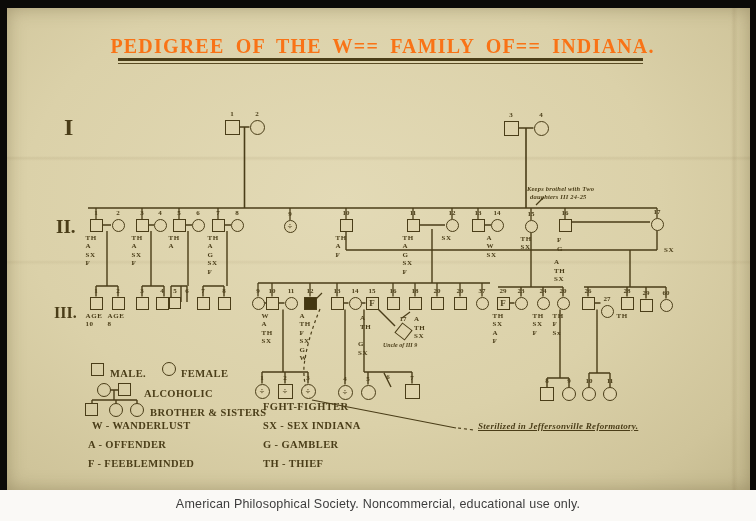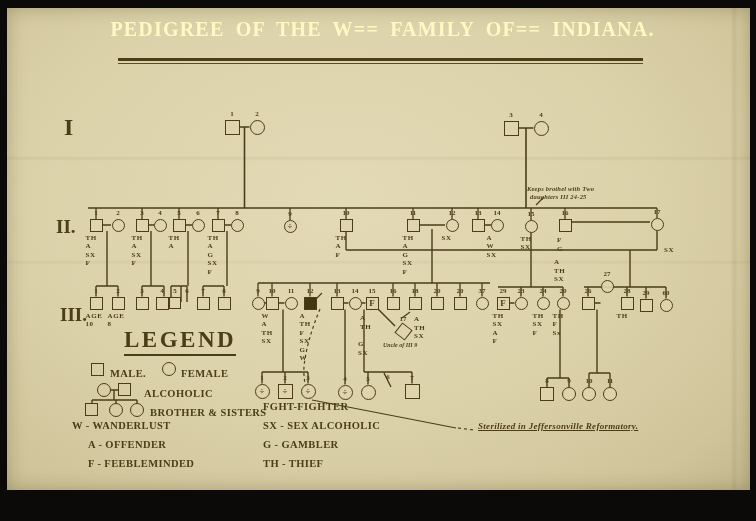--- a/index.html
+++ b/index.html
@@ -10,22 +10,22 @@
          box-shadow:inset 0 0 18px rgba(90,75,40,.35);}
   
   #paper:after{content:"";position:absolute;inset:0;pointer-events:none;
     background:
       linear-gradient(to bottom, transparent 148px, rgba(120,100,60,.10) 150px, transparent 153px),
       linear-gradient(to bottom, transparent 252px, rgba(120,100,60,.08) 254px, transparent 257px),
       linear-gradient(to right, transparent 724px, rgba(120,100,60,.12) 727px, transparent 731px);}
   #caption-strip{position:absolute;left:0;top:490px;width:756px;height:31px;background:#faf9f6;}
   #caption-strip .cap{position:absolute;left:0;top:7px;width:100%;text-align:center;
      font-family:"Liberation Sans","DejaVu Sans",sans-serif;font-size:12.5px;color:#3d3d3d;letter-spacing:.2px;}
-  #title{position:absolute;left:110px;top:18px;width:545px;text-align:center;
-     font-size:20px;font-weight:bold;color:#fef9c3;letter-spacing:1.2px;word-spacing:5px;white-space:nowrap;}
+  #title{position:absolute;left:110px;top:35px;width:545px;text-align:center;
+     font-size:20px;font-weight:bold;color:#f97316;letter-spacing:1.2px;word-spacing:5px;white-space:nowrap;}
   #title-rule1{position:absolute;left:118px;top:58px;width:525px;height:3px;background:#4a3d18;}
   #title-rule2{position:absolute;left:118px;top:63px;width:525px;height:1px;background:#5a4c24;}
   svg.lines{position:absolute;left:0;top:0;pointer-events:none;}
   .gen-label{position:absolute;font-weight:bold;color:#4a3d18;}
   .person{position:absolute;}
   .shape{position:absolute;left:0;top:0;border:1.6px solid #4a3d18;background:rgba(222,212,172,.92);
          box-sizing:border-box;display:flex;align-items:center;justify-content:center;}
   .shape.f{border-radius:50%;}
   .shape.diamond{transform:rotate(38deg);}
   .shape.filled{background:#433711;}
@@ -97,21 +97,21 @@
       <path stroke-width="1.2" d="M312 400 L456 428"></path>
       <path stroke-width="1.2" stroke-dasharray="3,3" d="M458 428 L474 430"></path>
 
       <path stroke-width="1.4" d="M110.5 390 H118.5 M114 390 V400 M92 400 H137 M92 400 V403.5 M116 400 V403.5 M137 400 V403.5"></path>
     </g>
   </svg>
 
   <div id="diagram">
       <div class="gen-label" style="left: 64px; top: 114px; font-size: 24px;">I</div>
       <div class="gen-label" style="left: 56px; top: 216px; font-size: 19px;">II.</div>
-      <div class="gen-label" style="left: 60px; top: 304px; font-size: 19px;">III.</div>
+      <div class="gen-label" style="left: 54px; top: 304px; font-size: 16px;">III.</div>
       <div class="person" style="left: 224.5px; top: 119.5px; width: 15px; height: 15px;">
         <div class="shape" style="width: 15px; height: 15px;"></div>
         <div class="num">1</div>
       </div>
       <div class="person" style="left: 249.5px; top: 119.5px; width: 15px; height: 15px;">
         <div class="shape f" style="width: 15px; height: 15px;"></div>
         <div class="num">2</div>
       </div>
       <div class="person" style="left: 503.5px; top: 120.5px; width: 15px; height: 15px;">
         <div class="shape" style="width: 15px; height: 15px;"></div>
@@ -344,21 +344,21 @@
         <div class="shape f" style="width: 13px; height: 13px;"></div>
         <div class="num">20</div>
         <div class="traits" style="left: -4px; top: 15px;">TH
 F
 Sx</div>
       </div>
       <div class="person" style="left: 581.5px; top: 296.5px; width: 13px; height: 13px;">
         <div class="shape" style="width: 13px; height: 13px;"></div>
         <div class="num">26</div>
       </div>
-      <div class="person" style="left: 600.5px; top: 280px; width: 13px; height: 13px;">
+      <div class="person" style="left: 600.5px; top: 305px; width: 13px; height: 13px;">
         <div class="shape f" style="width: 13px; height: 13px;"></div>
         <div class="num">27</div>
       </div>
       <div class="person" style="left: 620.5px; top: 296.5px; width: 13px; height: 13px;">
         <div class="shape" style="width: 13px; height: 13px;"></div>
         <div class="num">28</div>
         <div class="traits" style="left: -4px; top: 15px;">TH</div>
       </div>
       <div class="person" style="left: 639.5px; top: 298.5px; width: 13px; height: 13px;">
         <div class="shape" style="width: 13px; height: 13px;"></div>
@@ -431,37 +431,39 @@
 TH</div>
       <div class="anno stack" style="left: 358px; top: 340px;">G
 SX</div>
       <div class="anno stack" style="left: 414px; top: 315px;">A
 TH
 SX</div>
       <div class="anno hand-sm" style="left: 383px; top: 342px;">Uncle of III 9</div>
       <div class="anno sterilized" style="left: 478px; top: 421px;">Sterilized in Jeffersonville Reformatory.</div>
     </div>
 
-  <div id="legend-title">LEGEND</div>
   <div class="legend-sym" style="left:91px;top:363px;width:13px;height:13px;"></div>
   <div class="legend-text" style="left:110px;top:368px;">MALE.</div>
   <div class="legend-sym circ" style="left:162px;top:362px;width:14px;height:14px;"></div>
   <div class="legend-text" style="left:181px;top:368px;">FEMALE</div>
   <div class="legend-sym circ" style="left:97px;top:383px;width:14px;height:14px;"></div>
   <div class="legend-sym" style="left:118px;top:383px;width:13px;height:13px;"></div>
   <div class="legend-text" style="left:144px;top:388px;">ALCOHOLIC</div>
   <div class="legend-sym" style="left:85px;top:403px;width:13px;height:13px;"></div>
   <div class="legend-sym circ" style="left:109px;top:403px;width:14px;height:14px;"></div>
   <div class="legend-sym circ" style="left:130px;top:403px;width:14px;height:14px;"></div>
   <div class="legend-text" style="left:150px;top:407px;">BROTHER &amp; SISTERS</div>
   <div id="legend-left-col">
-      <div class="legend-text" style="left: 72px; top: 420px;">W - WANDERLUST</div>
+      <div class="legend-text" style="left: 92px; top: 420px;">W - WANDERLUST</div>
       <div class="legend-text" style="left: 88px; top: 439px;">A - OFFENDER</div>
       <div class="legend-text" style="left: 88px; top: 458px;">F - FEEBLEMINDED</div>
     </div>
   <div id="legend-right-col">
       <div class="legend-text" style="left: 263px; top: 401px;">FGHT-FIGHTER</div>
-      <div class="legend-text" style="left: 263px; top: 420px;">SX - SEX ALCOHOLIC</div>
+      <div class="legend-text" style="left: 263px; top: 420px;">SX - SEX INDIANA</div>
       <div class="legend-text" style="left: 263px; top: 439px;">G - GAMBLER</div>
       <div class="legend-text" style="left: 263px; top: 458px;">TH - THIEF</div>
     </div>
 
+  <div id="caption-strip">
+    <div class="cap">American Philosophical Society.  Noncommercial, educational use only.</div>
+  </div>
 </div>
 
 </body></html>

